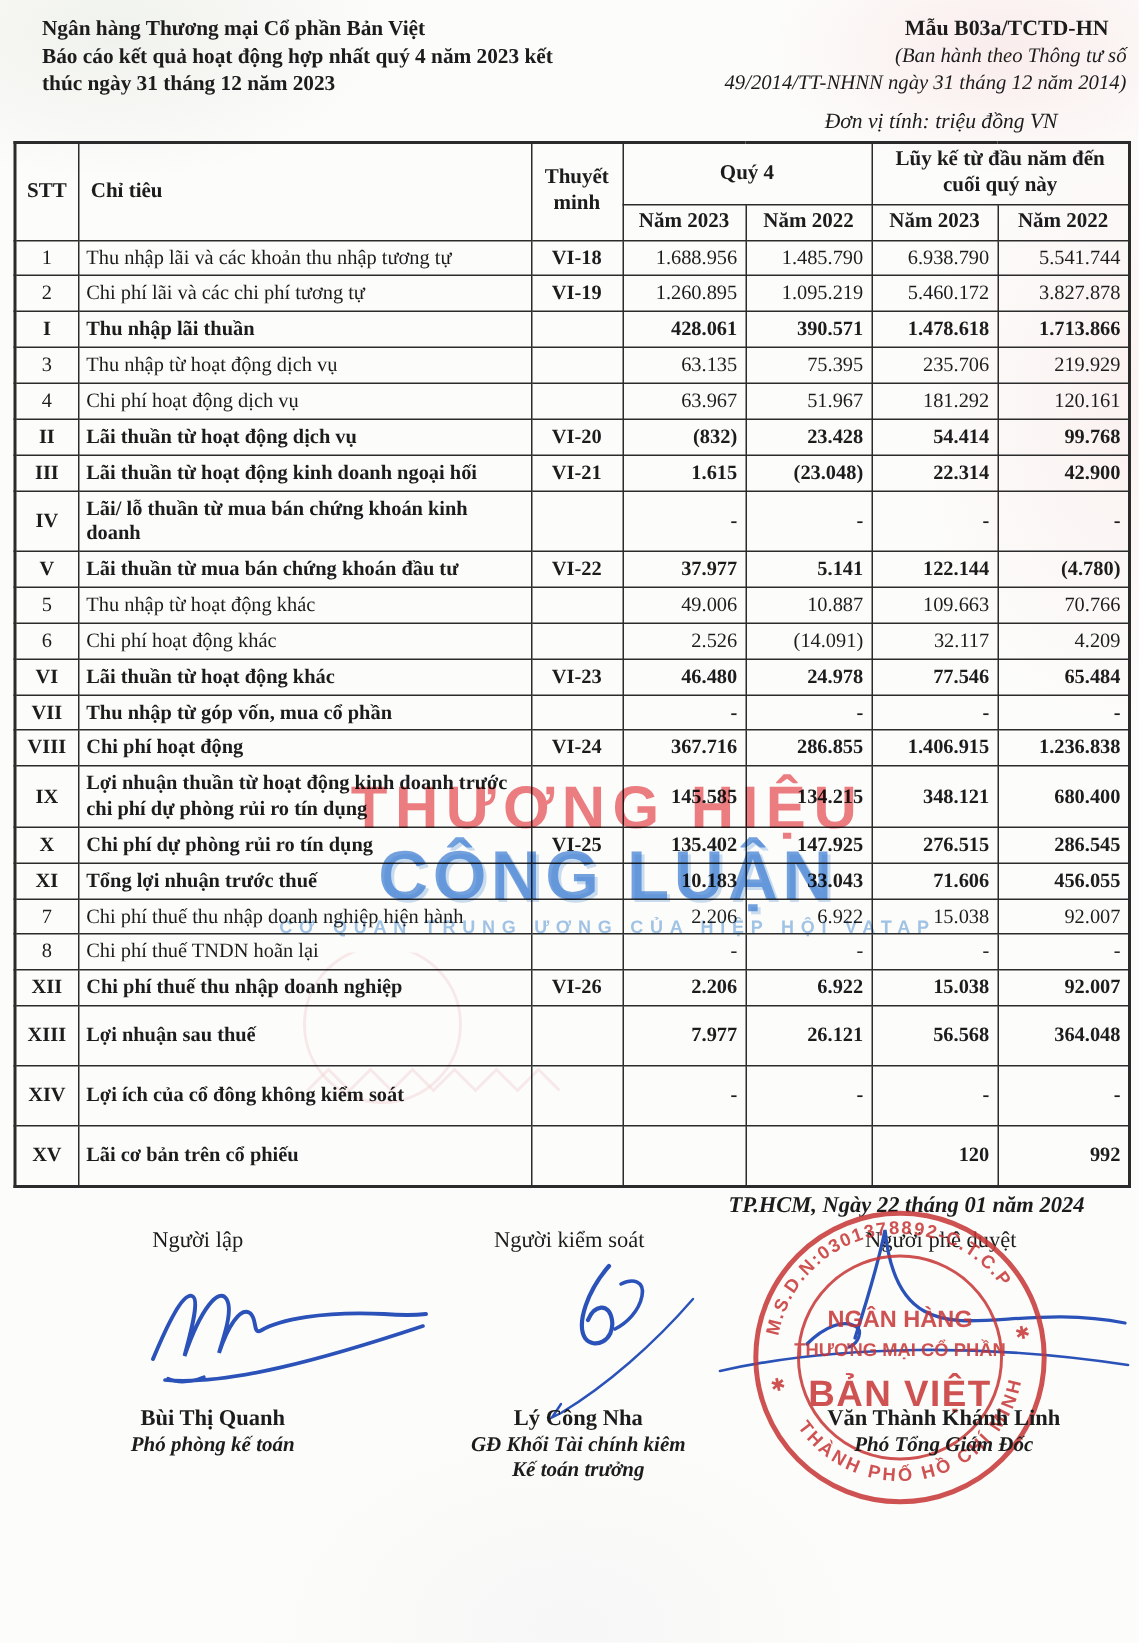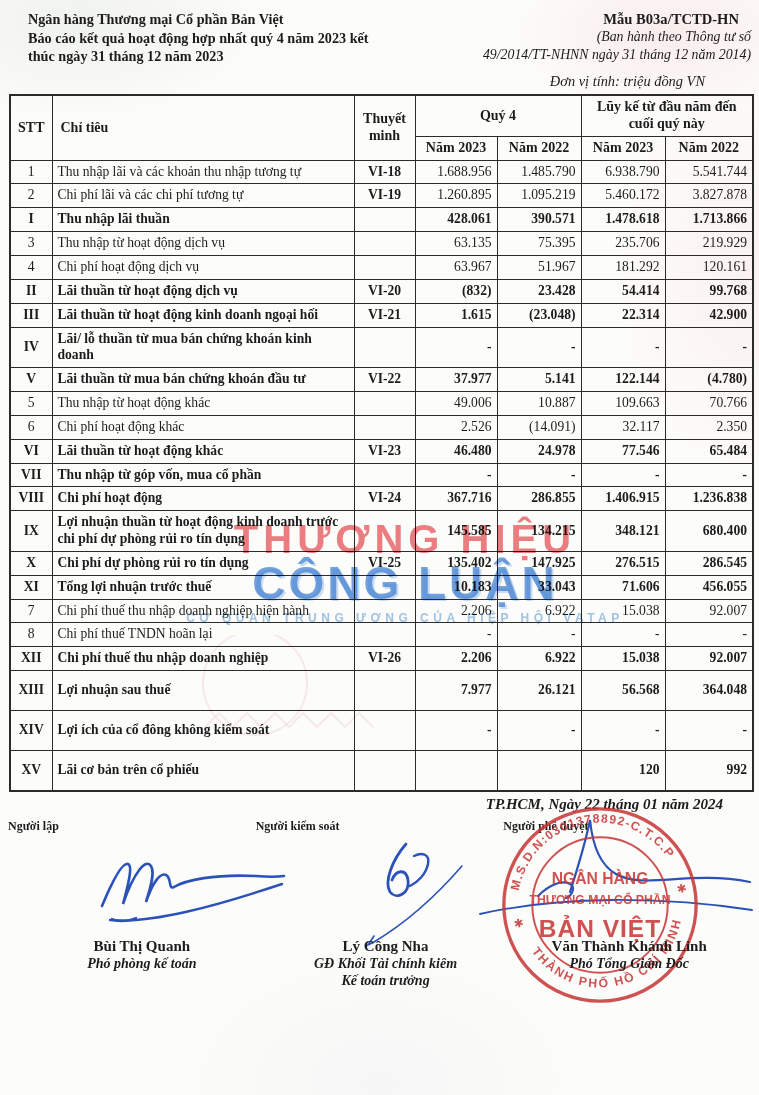--- a/index.html
+++ b/index.html
@@ -49,21 +49,21 @@
   .wm1{font-size:40px;font-weight:bold;letter-spacing:5px;color:rgba(226,59,65,.66);line-height:1.0;}
   .wm2{font-size:46px;font-weight:bold;letter-spacing:3px;color:rgba(62,126,210,.72);line-height:1.05;
        text-shadow:2px 2px 0 rgba(140,180,225,.45);}
   .wm3{font-size:12px;font-weight:bold;letter-spacing:4.5px;color:rgba(130,175,220,.75);margin-top:4px;}
   .ghost-emblem{position:absolute;left:165px;top:635px;z-index:2;pointer-events:none;opacity:.5;mix-blend-mode:multiply;}
 
   
   .footer{position:relative;height:224px;margin-top:4px;}
   .date-line{text-align:right;font-style:italic;font-weight:bold;font-size:15px;padding-right:28px;}
   .roles{display:flex;margin-top:6px;}
-  .roles div{flex:1;font-weight:bold;font-size:12px;}
+  .roles div{flex:1;text-align:center;font-weight:normal;font-size:15px;}
   .names{position:absolute;left:12px;right:0;top:142px;display:flex;z-index:6;}
   .names .col{flex:1;text-align:center;}
   .names .nm{font-weight:bold;font-size:15px;}
   .names .tt{font-weight:bold;font-style:italic;font-size:14px;line-height:1.25;}
   .sig{position:absolute;z-index:4;pointer-events:none;}
   .stamp{position:absolute;left:489px;top:6px;z-index:5;opacity:.85;pointer-events:none;}
 </style>
 </head>
 <body>
 
@@ -199,21 +199,21 @@
           <td class="num">109.663</td>
           <td class="num">70.766</td>
         </tr>
         <tr>
           <td class="stt">6</td>
           <td class="label">Chi phí hoạt động khác</td>
           <td class="note"></td>
           <td class="num">2.526</td>
           <td class="num">(14.091)</td>
           <td class="num">32.117</td>
-          <td class="num">2.350</td>
+          <td class="num">4.209</td>
         </tr>
         <tr class="bold">
           <td class="stt">VI</td>
           <td class="label">Lãi thuần từ hoạt động khác</td>
           <td class="note">VI-23</td>
           <td class="num">46.480</td>
           <td class="num">24.978</td>
           <td class="num">77.546</td>
           <td class="num">65.484</td>
         </tr>

